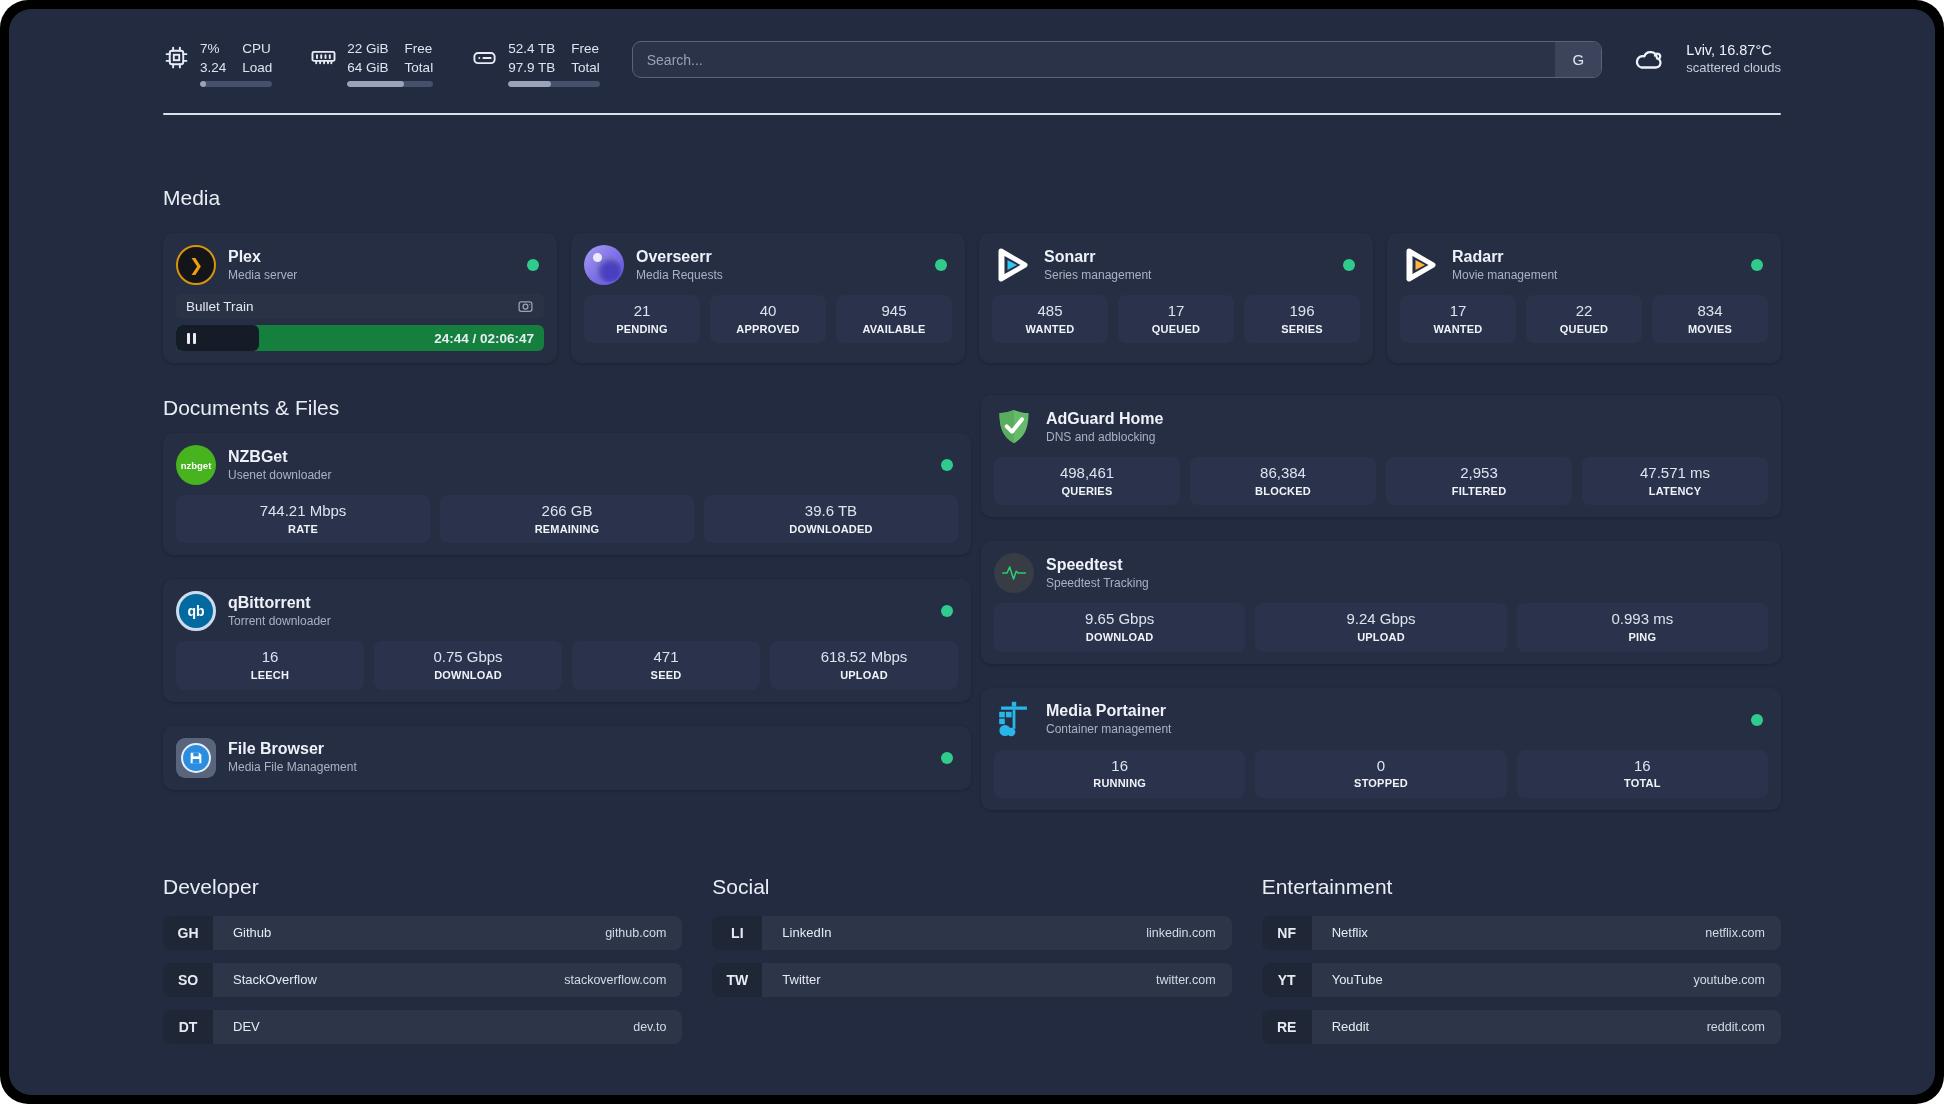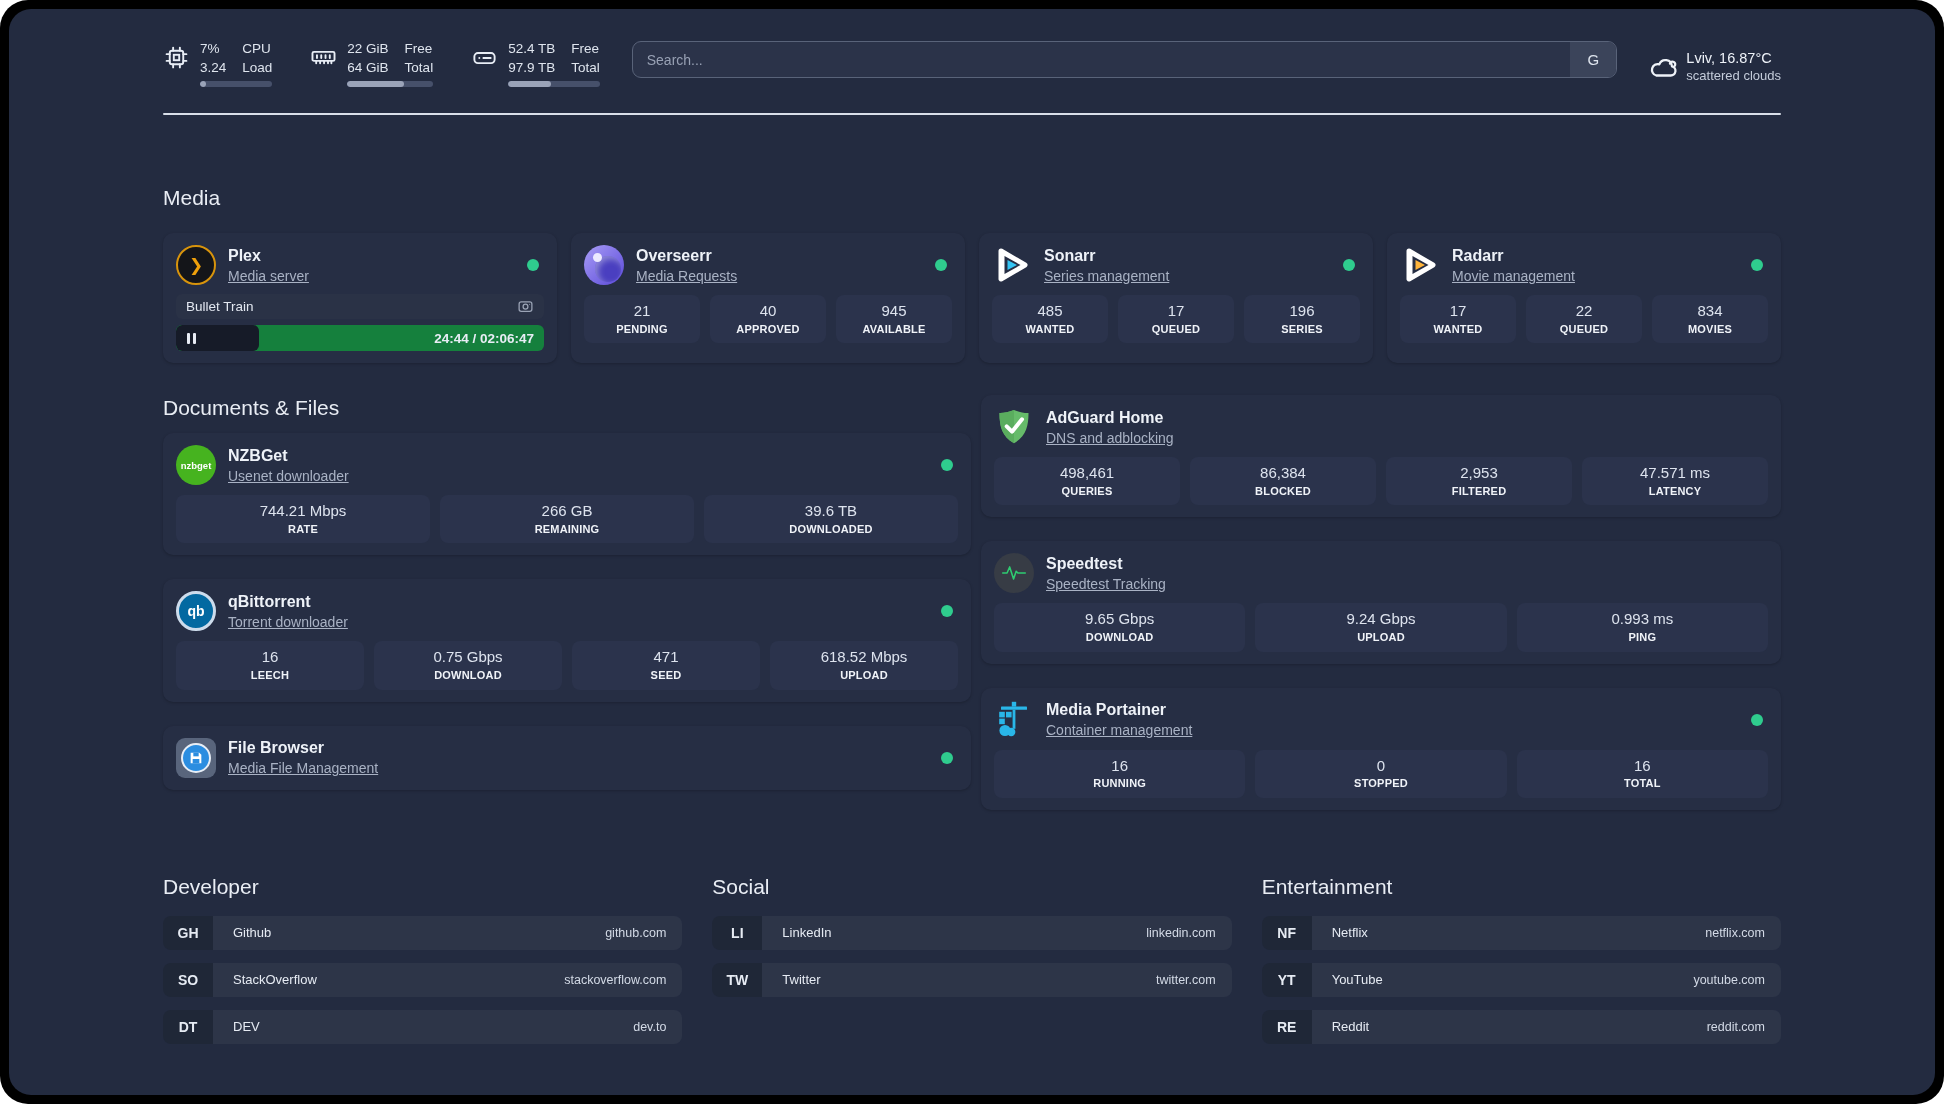--- a/index.html
+++ b/index.html
@@ -22,40 +22,40 @@
   .bar{margin-top:4px;height:6px;border-radius:3px;background:#46506a;overflow:hidden;}
   .bar-fill{height:100%;border-radius:3px;background:#9aa3b8;}
 
   .search-bar{flex:1;margin:2px 28px 0 32px;height:37px;border:1px solid #596379;border-radius:9px;
     background:#2b3349;display:flex;overflow:hidden;box-sizing:border-box;}
   .search-bar input{flex:1;background:transparent;border:none;outline:none;color:#d6dce8;
     font-size:14px;padding:0 14px;font-family:inherit;}
   .search-bar input::placeholder{color:#98a1b4;}
   .gbtn{width:46px;background:#3b445a;display:flex;align-items:center;justify-content:center;
     color:#dfe5ee;font-size:15px;cursor:pointer;}
-  .weather{display:flex;gap:3px;align-items:center;margin-top:9px;}
+  .weather{display:flex;gap:18px;align-items:center;margin-top:1px;}
   .weather .w-icon{width:38px;height:34px;}
   .weather .w-icon svg{width:100%;height:100%;display:block;}
   .w1{font-size:14.5px;color:#eef2f8;line-height:1.4;}
   .w2{font-size:13px;color:#c4ccda;line-height:1.3;}
 
   .divider{height:2px;background:#d9dfe9;margin-top:26px;border-radius:1px;}
 
   
   h2.sec{font-size:21px;color:#e9edf4;font-weight:500;margin:0;line-height:26px;}
   #media-title{margin-top:70px;}
   .grid4{display:grid;grid-template-columns:repeat(4,1fr);gap:14px;margin-top:22px;}
 
   .card{background:#262e44;border-radius:10px;padding:12px 13px;box-shadow:0 1px 3px rgba(0,0,0,.22);cursor:pointer;}
   .card-head{display:flex;align-items:center;gap:12px;}
   .svc{width:40px;height:40px;flex:0 0 auto;display:flex;align-items:center;justify-content:center;box-sizing:border-box;}
   .svc svg{width:100%;height:100%;display:block;}
   .card-titles{flex:1;min-width:0;}
   .card-title{font-size:16px;color:#eef2f8;font-weight:600;line-height:1.3;}
-  .card-sub{font-size:14px;color:#a9b2c4;line-height:1.3;text-decoration:underline;}
+  .card-sub{font-size:12px;color:#a9b2c4;line-height:1.3;}
   .dot{width:12px;height:12px;border-radius:50%;margin-right:5px;flex:0 0 auto;}
 
   .tiles{display:flex;gap:10px;margin-top:10px;align-items:flex-end;}
   .tile{flex:1;background:#2b334c;border-radius:8px;padding:6px 4px 7px;text-align:center;}
   .tile-v{font-size:15px;color:#dde3ee;line-height:1.35;}
   .tile-l{font-size:11px;font-weight:700;color:#f0f3f8;letter-spacing:.2px;line-height:1.35;}
 
   
   .player{margin-top:9px;}
   .p-row1{background:#2a3246;border-radius:6px;height:25px;display:flex;align-items:center;

